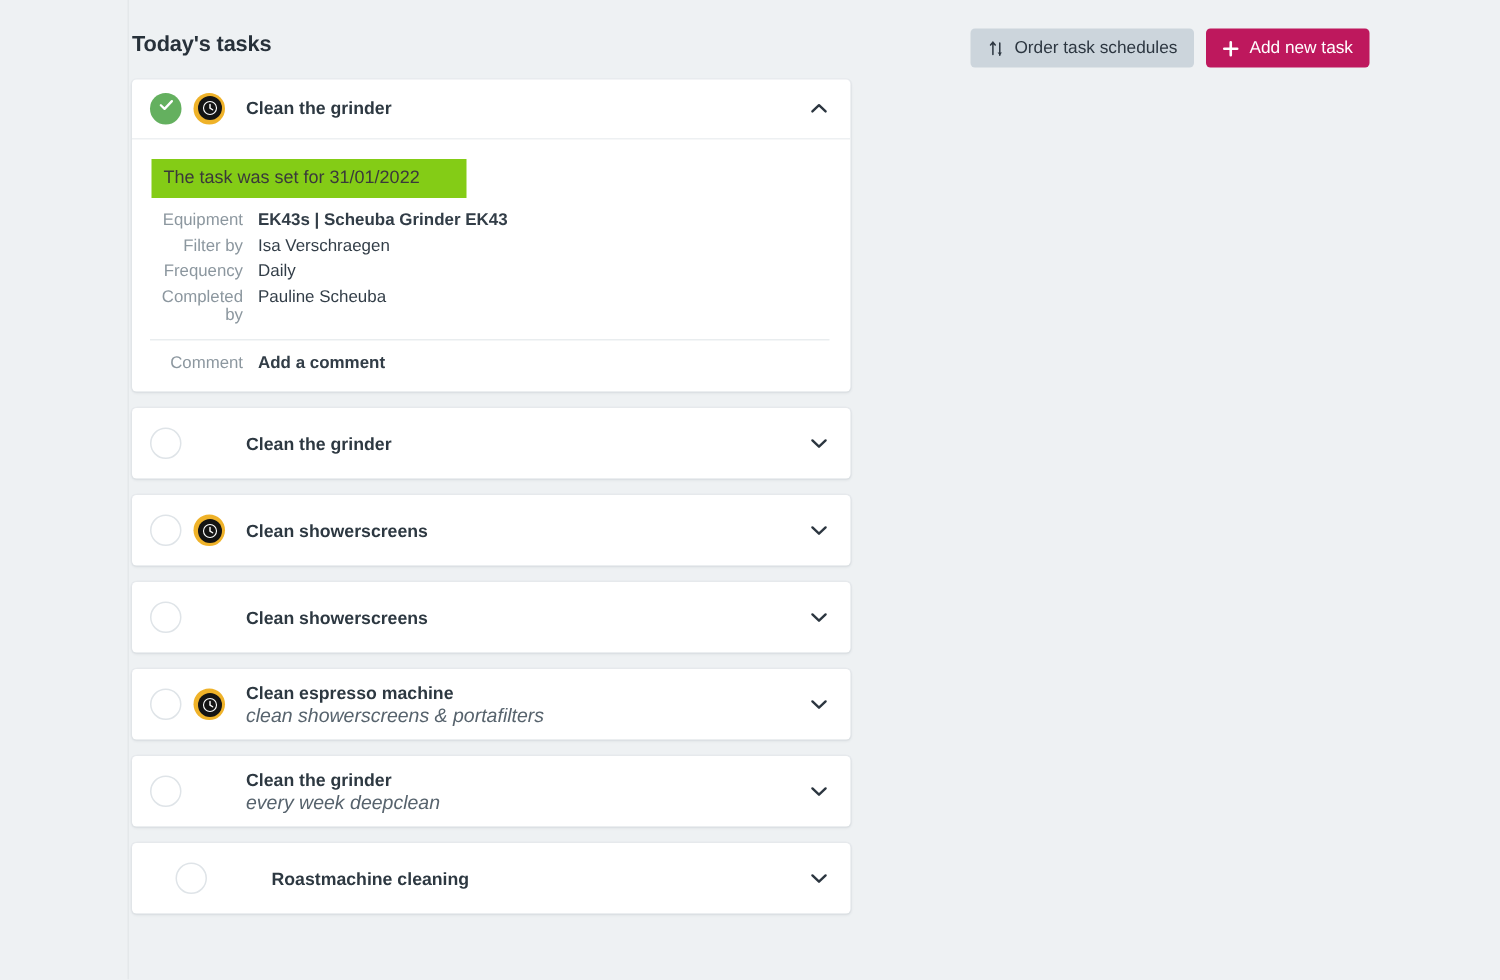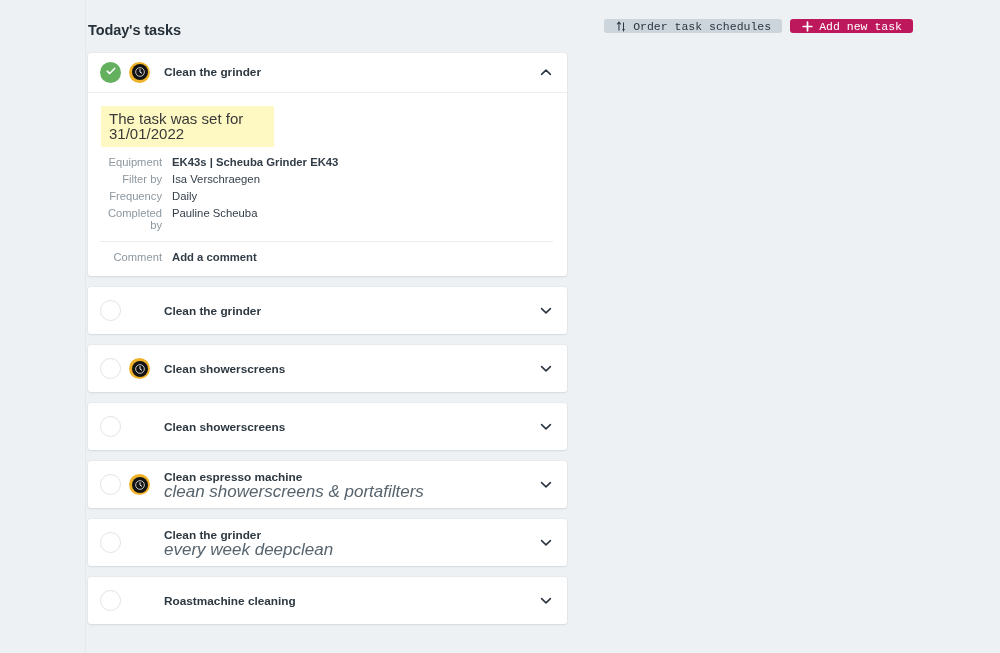--- a/index.html
+++ b/index.html
@@ -57,25 +57,25 @@
     top: 19px;
     display: flex;
     gap: 8px;
     align-items: center;
   }
 
   .btn {
     display: inline-flex;
     align-items: center;
     gap: 6px;
-    height: 14px;
+    height: 26px;
     padding: 0 11px;
     border: none;
     border-radius: 3px;
-    font-family: Liberation Mono, monospace;
+    font-family: Liberation Sans, sans-serif;
     font-size: 11.5px;
     cursor: pointer;
     white-space: nowrap;
   }
 
   .btn-secondary {
     background: #ccd5dc;
     color: #2c3640;
   }
 
@@ -102,21 +102,21 @@
   }
 
   .card {
     background: #ffffff;
     border-radius: 3px;
     box-shadow: 0 1px 2px rgba(40,55,70,0.10), 0 0 0 1px rgba(40,55,70,0.025);
     margin-bottom: 11px;
     overflow: hidden;
   }
 
-  .card:last-child { margin-bottom: 0; }
+  .card:last-child { margin-bottom: 0; padding-left: 17px; }
 
   
   .task-row {
     display: flex;
     align-items: center;
     min-height: 47px;
     padding: 8px 14px 8px 12px;
     cursor: pointer;
     position: relative;
   }
@@ -183,21 +183,21 @@
   }
 
   .task-title {
     font-size: 11.8px;
     font-weight: bold;
     color: #2d3841;
     line-height: 14px;
   }
 
   .task-sub {
-    font-size: 17px;
+    font-size: 13px;
     font-style: italic;
     color: #57636d;
     line-height: 14px;
     margin-top: 1px;
   }
 
   .chevron {
     flex: 0 0 auto;
     width: 14px;
     height: 14px;
@@ -206,26 +206,26 @@
     justify-content: center;
     color: #2c3640;
   }
 
   
   .detail {
     padding: 13px 14px 0 12px;
   }
 
   .notice {
-    background: #fef9c3;
+    background: #84cc16;
     color: #3a3a3a;
-    font-size: 15px;
+    font-size: 12px;
     line-height: 15px;
     padding: 5px 8px 6px 8px;
-    width: 173px;
+    width: 210px;
     margin-left: 1px;
     margin-bottom: 6px;
   }
 
   .detail-list {
     padding-left: 0;
   }
 
   .detail-row {
     display: flex;

